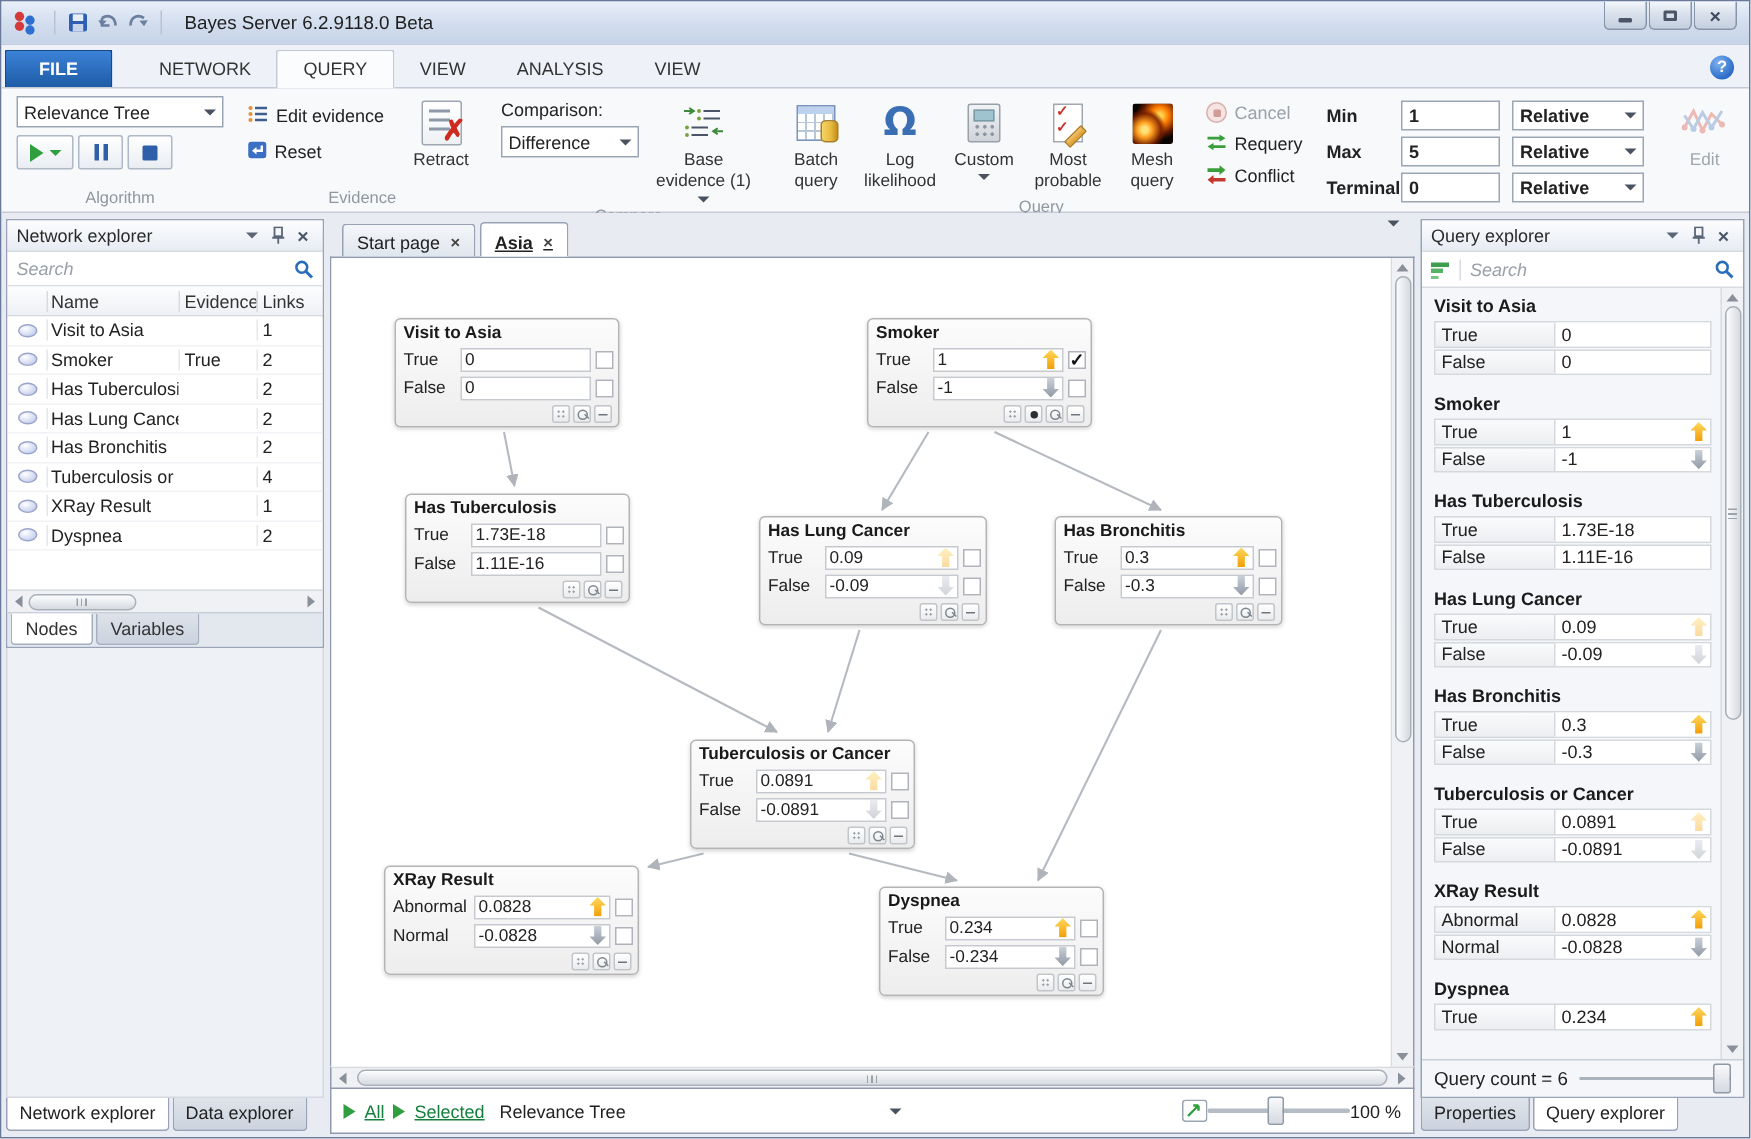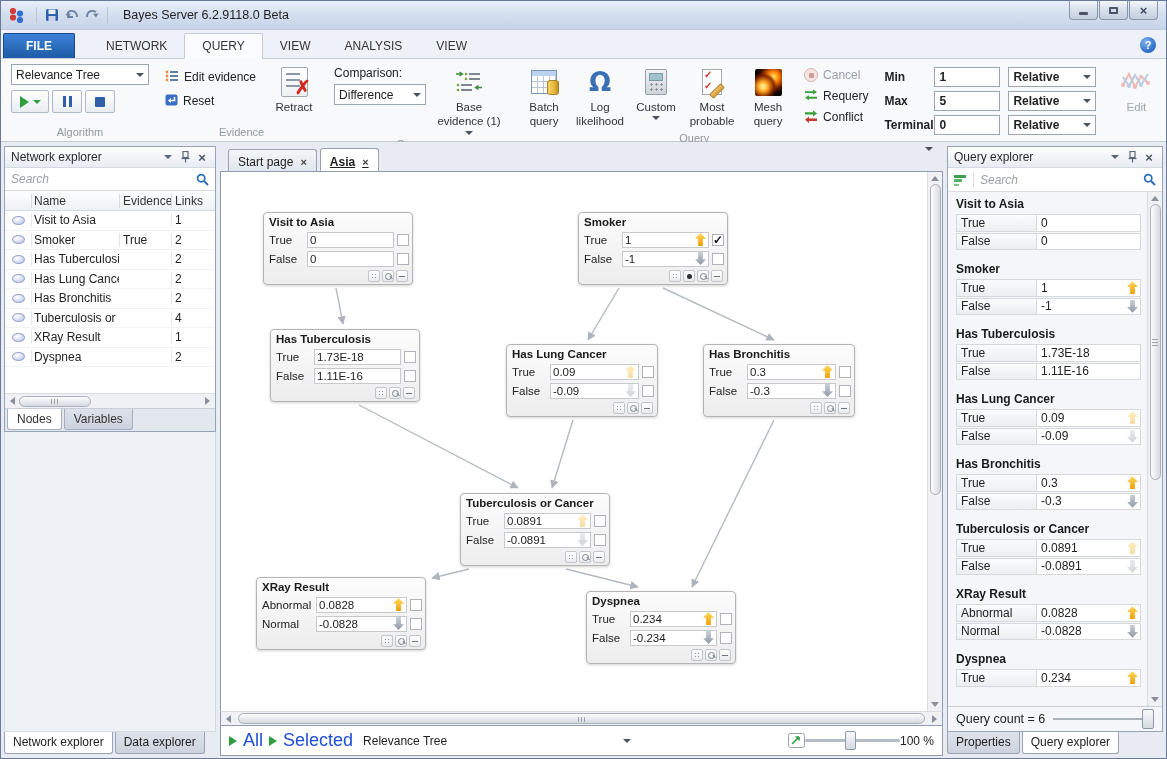--- a/index.html
+++ b/index.html
@@ -148,21 +148,21 @@
   .doc-dd{position:absolute;right:10px;bottom:6px;}
   .canvas-outer{flex:1;display:flex;min-height:0;border:1px solid #8f9aae;border-bottom:none;background:#fff;}
   .canvas{flex:1;position:relative;background:#fff;overflow:hidden;}
   .vscroll{width:15px;flex:none;background:#f0f1f4;border-left:1px solid #d8dbdf;display:flex;flex-direction:column;align-items:center;padding:1px 0;}
   .sb-arr.u{border-left:4px solid transparent;border-right:4px solid transparent;border-bottom:5px solid #8a9099;border-top:none;margin:3px 0;}
   .sb-arr.d{border-left:4px solid transparent;border-right:4px solid transparent;border-top:5px solid #8a9099;border-bottom:none;margin:3px 0;margin-top:auto;}
   .vthumb{width:11px;height:58%;background:linear-gradient(90deg,#fdfdfd,#d5dae0);border:1px solid #a8b0ba;border-radius:6px;}
   .hscroll-c{height:15px;flex:none;background:#f0f1f4;border:1px solid #8f9aae;border-top:1px solid #d8dbdf;display:flex;align-items:center;padding:0 1px;}
   .ctoolbar{height:30px;flex:none;display:flex;align-items:center;background:#fff;border:1px solid #8f9aae;border-top:none;padding:0 8px;gap:6px;}
   .play-sm{width:0;height:0;border-top:5px solid transparent;border-bottom:5px solid transparent;border-left:8px solid #2f9e3f;flex:none;}
-  .ct-label{font-size:18px;color:#1d4ed8;}
+  .ct-label{font-size:12px;color:#15803d;text-decoration:underline;}
   .ct-mode{font-size:12px;color:#222;margin-left:4px;}
   .ct-dd{margin-left:170px;}
   .ct-right{margin-left:auto;display:flex;align-items:center;}
   .zslider{width:95px;height:3px;background:#b4bcc6;border-radius:2px;position:relative;}
   .zthumb{position:absolute;left:42%;top:-8px;width:11px;height:19px;background:linear-gradient(#f8f9fa,#d5dae1);
     border:1px solid #8f98a5;border-radius:2px;}
   .zoomtxt{font-size:12px;}
 
   
   .node{position:absolute;background:linear-gradient(#fcfcfc,#ededed);border:1px solid #b4b4b4;border-radius:4px;

